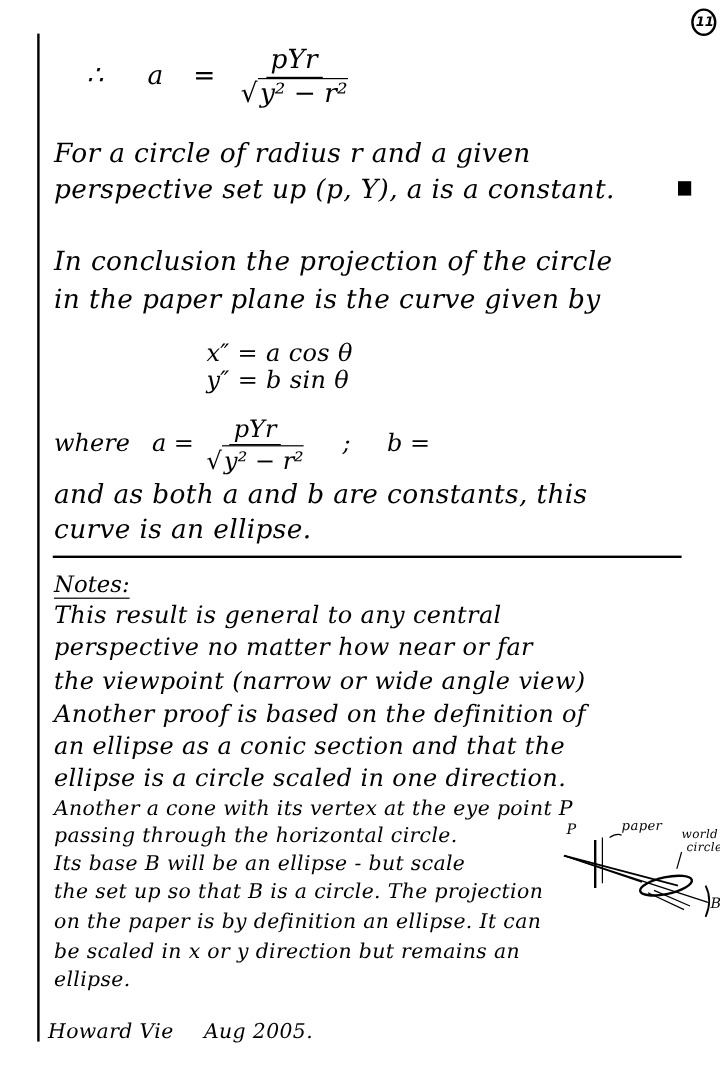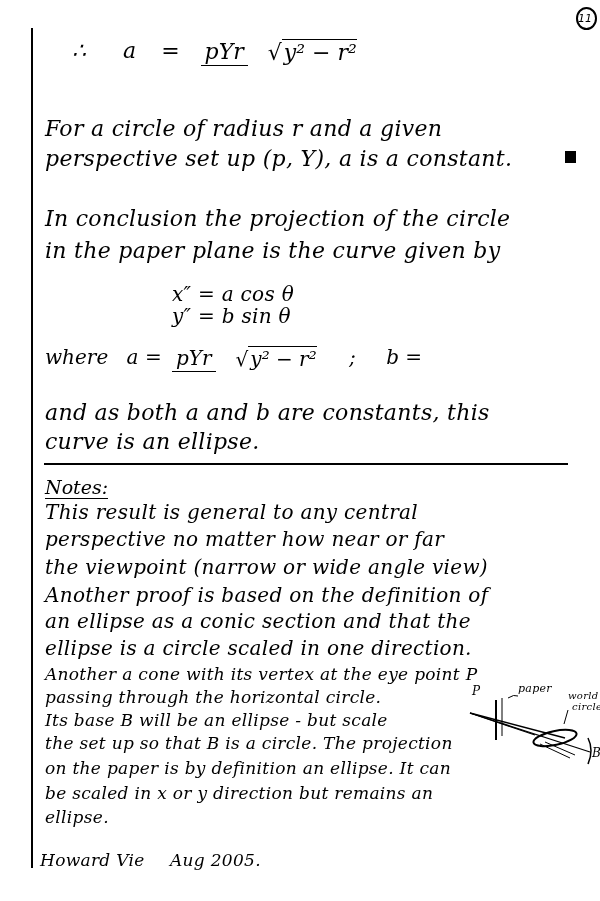--- a/index.html
+++ b/index.html
@@ -6,32 +6,32 @@
     body {
       width: 600px; height: 901px; position: relative; overflow: hidden;
       font-family: "DejaVu Serif", serif; color: #000;
     }
     .margin-line {
       position: absolute; left: 31px; top: 28px; width: 1.5px; height: 840px; background: #000;
     }
     .page-number {
       position: absolute; left: 576px; top: 7px; width: 17px; height: 19px;
       border: 2px solid #000; border-radius: 50%;
-      font-family: "DejaVu Sans", sans-serif; font-style: italic; font-weight: normal;
-      font-size: 11px; line-height: 19px; text-align: left;
+      font-family: "DejaVu Sans", sans-serif; font-style: italic; font-weight: bold;
+      font-size: 11px; line-height: 19px; text-align: right;
     }
     .hw {
       position: absolute; font-style: italic; font-family: "DejaVu Serif", serif;
       white-space: nowrap; letter-spacing: 0.3px; text-align: right;
     }
     .big { font-size: 22px; }
     .mid { font-size: 20px; }
     .small { font-size: 17px; }
     .formula { position: absolute; font-style: italic; font-family: "DejaVu Serif", serif; }
-    .frac { display: inline-flex; flex-direction: row; align-items: center; vertical-align: middle; gap: 20px; }
+    .frac { display: inline-flex; flex-direction: column; align-items: center; vertical-align: middle; }
     .frac .num { padding: 0 4px 1px; border-bottom: 1.5px solid #000; }
     .frac .den { padding-top: 1px; }
     .sqrt { border-top: 1.5px solid #000; padding-left: 2px; }
     .qed {
       position: absolute; left: 565px; top: 151px; width: 11px; height: 12px; background: #000;
     }
     .divider {
       position: absolute; left: 44px; top: 463px; width: 524px; height: 2px; background: #000;
     }
     .notes-title {

